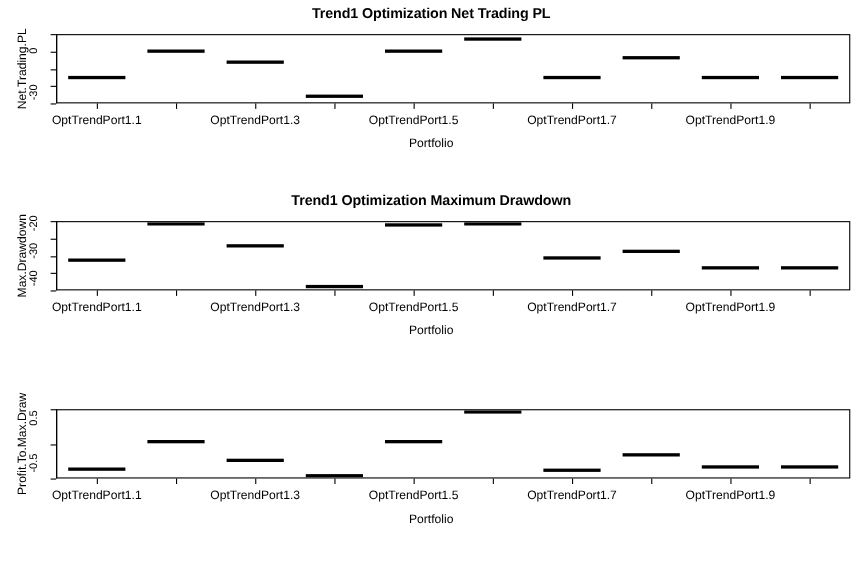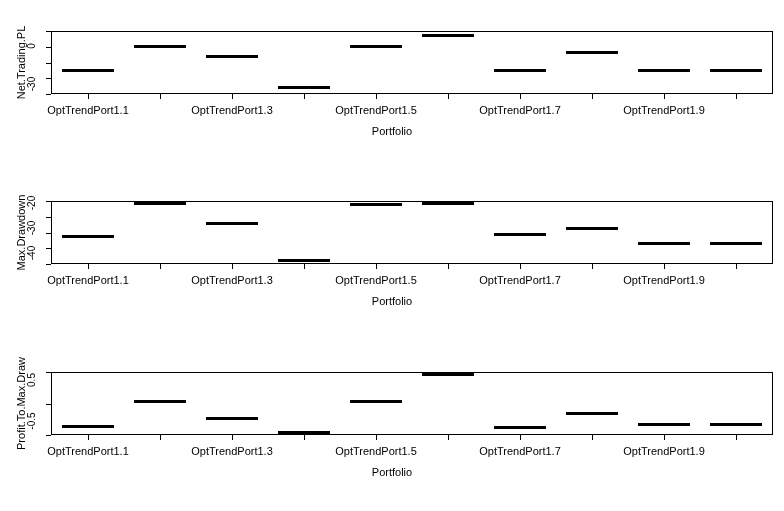--- a/index.html
+++ b/index.html
@@ -128,20 +128,21 @@
     font-size: 11px;
     white-space: nowrap;
   }
 </style>
 </head>
 <body>
 
 <div id="root">
 
   <div class="panel" id="panel-0">
+    <div class="panel-title">Trend1 Optimization Net Trading PL</div>
     <div class="plot-box"></div>
     <div class="series-layer">
         <div class="bar" style="left: 10px; top: 36.625px; width: 52px;"></div>
         <div class="bar" style="left: 82px; top: 13.1146px; width: 52px;"></div>
         <div class="bar" style="left: 154px; top: 22.6458px; width: 52px;"></div>
         <div class="bar" style="left: 226px; top: 54.4167px; width: 52px;"></div>
         <div class="bar" style="left: 298px; top: 13.1146px; width: 52px;"></div>
         <div class="bar" style="left: 370px; top: 2.3125px; width: 52px;"></div>
         <div class="bar" style="left: 442px; top: 36.625px; width: 52px;"></div>
         <div class="bar" style="left: 514px; top: 18.8333px; width: 52px;"></div>
@@ -169,20 +170,21 @@
       <div class="xtick" style="left: 664px; top: 94px;"></div>
       <div class="xtick" style="left: 736px; top: 94px;"></div>
       <div class="xlabel" style="left: 88px; top: 105px;">OptTrendPort1.1</div>
       <div class="xlabel" style="left: 232px; top: 105px;">OptTrendPort1.3</div>
       <div class="xlabel" style="left: 376px; top: 105px;">OptTrendPort1.5</div>
       <div class="xlabel" style="left: 520px; top: 105px;">OptTrendPort1.7</div>
       <div class="xlabel" style="left: 664px; top: 105px;">OptTrendPort1.9</div>
     </div>
 
   <div class="panel" id="panel-1">
+    <div class="panel-title">Trend1 Optimization Maximum Drawdown</div>
     <div class="plot-box"></div>
     <div class="series-layer">
         <div class="bar" style="left: 10px; top: 33.3571px; width: 52px;"></div>
         <div class="bar" style="left: 82px; top: 0px; width: 52px;"></div>
         <div class="bar" style="left: 154px; top: 19.6633px; width: 52px;"></div>
         <div class="bar" style="left: 226px; top: 57.0102px; width: 52px;"></div>
         <div class="bar" style="left: 298px; top: 0.989796px; width: 52px;"></div>
         <div class="bar" style="left: 370px; top: 0.242857px; width: 52px;"></div>
         <div class="bar" style="left: 442px; top: 30.8673px; width: 52px;"></div>
         <div class="bar" style="left: 514px; top: 24.6429px; width: 52px;"></div>

